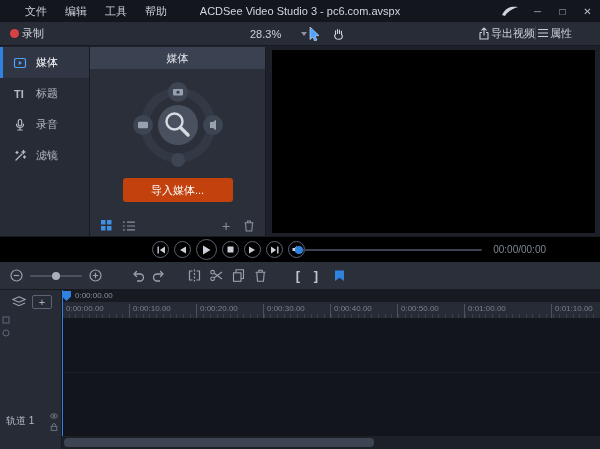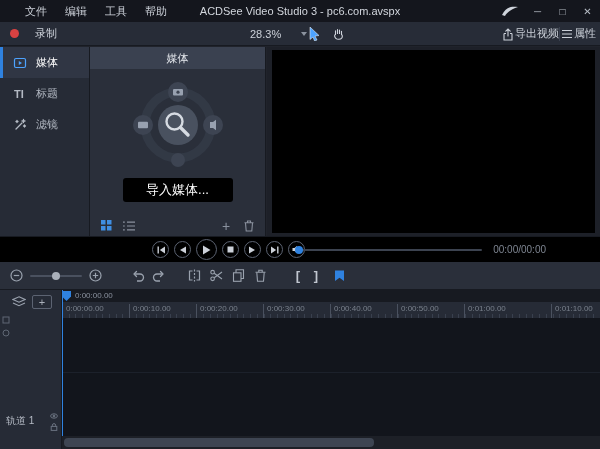--- a/index.html
+++ b/index.html
@@ -16,46 +16,46 @@
   .menu-item{padding:0 9px;line-height:22px;color:#c9ced6;font-size:11px}
   .app-title{position:absolute;left:0;right:0;text-align:center;color:#d2d6dd;font-size:11px;pointer-events:none}
   .win-controls{margin-left:auto;display:flex;align-items:center;height:100%;z-index:2}
   .logo-swoosh{width:30px;display:flex;justify-content:center}
   .win-btn{width:25px;height:100%;display:flex;align-items:center;justify-content:center;
            color:#b7bdc6;font-size:10px}
 
   
   .toolbar{position:absolute;top:22px;left:0;right:0;height:24px;background:#272c37;
            border-bottom:1px solid #171a21;display:flex;align-items:center}
-  .record{display:flex;align-items:center;gap:16px;padding-left:10px;width:90px}
+  .record{display:flex;align-items:center;gap:3px;padding-left:10px;width:90px}
   .record-dot{width:9px;height:9px;border-radius:50%;background:#d94242}
   .zoom-select{position:absolute;left:250px;display:flex;align-items:center;gap:20px;color:#ccd1d9}
   .caret-down{width:0;height:0;border-left:3px solid transparent;border-right:3px solid transparent;border-top:4px solid #8b929e}
   .tool-ico{position:absolute;top:50%;transform:translateY(-50%);display:flex;align-items:center;justify-content:center}
-  .right-tools{margin-left:auto;display:flex;align-items:flex-end;padding-right:4px}
+  .right-tools{margin-left:auto;display:flex;align-items:flex-start;padding-right:28px}
   .vdiv{width:1px;height:14px;background:#3a4150}
   .tool-label{color:#ccd1d9}
 
   
   .sidebar{position:absolute;top:47px;left:0;width:90px;height:189px;background:#262b36;
            border-right:1px solid #171a21}
   .side-item{height:31px;display:flex;align-items:center;gap:9px;padding-left:13px;color:#b4bac4;position:relative}
   .side-item.selected{background:#303644;color:#fff}
   .side-item.selected::before{content:"";position:absolute;left:0;top:0;bottom:0;width:3px;background:#2f82e0}
   .side-ico{width:14px;height:14px;flex:0 0 14px;color:inherit}
   .side-item.selected .side-ico{color:#4da3ff}
 
   
   .media-panel{position:absolute;top:47px;left:90px;width:176px;height:189px;background:#2a2f3a;
                border-right:1px solid #171a21}
   .media-header{height:22px;background:#3a4150;display:flex;align-items:center;justify-content:center;
                 color:#e4e7ec;font-size:11px}
   .compass{position:absolute;left:50%;top:30px;transform:translateX(-50%)}
   .import-btn{position:absolute;left:50%;transform:translateX(-50%);top:131px;width:110px;height:24px;
-              background:#000000;border:none;border-radius:3px;color:#fff;font-size:13px;
+              background:#c2410c;border:none;border-radius:3px;color:#fff;font-size:11px;
               font-family:inherit;cursor:pointer}
   .media-footer{position:absolute;bottom:0;left:0;right:0;height:21px;display:flex;align-items:center;
                 padding:0 9px;gap:9px;background:#2a2f3a}
   .mf-spacer{margin-left:auto}
   .mf-ico{display:flex;align-items:center;justify-content:center;width:14px;height:14px;color:#8a919e}
 
   
   .preview-area{position:absolute;top:47px;left:267px;right:0;height:189px;background:#1d2028}
   .preview-screen{position:absolute;top:3px;left:5px;right:5px;bottom:3px;background:#000}
 
@@ -180,20 +180,29 @@
       </span>
       <span>媒体</span>
     </div>
     <div class="side-item">
       <span class="side-ico">
         <svg width="14" height="14" viewBox="0 0 14 14">
           <text x="1" y="11" font-size="11" font-weight="bold" fill="currentColor" font-family="inherit">TI</text>
         </svg>
       </span>
       <span>标题</span>
+    </div>
+    <div class="side-item">
+      <span class="side-ico">
+        <svg width="14" height="14" viewBox="0 0 14 14" fill="none" stroke="currentColor" stroke-width="1.2" stroke-linecap="round">
+          <rect x="5.3" y="1.5" width="3.4" height="6.5" rx="1.7"></rect>
+          <path d="M3.5 6 a3.5 3.5 0 0 0 7 0 M7 9.8 V12 M4.8 12 H9.2"></path>
+        </svg>
+      </span>
+      <span>录音</span>
     </div>
     <div class="side-item">
       <span class="side-ico">
         <svg width="14" height="14" viewBox="0 0 14 14" fill="none" stroke="currentColor" stroke-width="1.3" stroke-linecap="round">
           <path d="M3 11 L9 5"></path>
           <path d="M10.5 1.5 V4.5 M9 3 H12 M11.5 7 V9 M10.5 8 H12.5 M4 2.5 V4.5 M3 3.5 H5"></path>
         </svg>
       </span>
       <span>滤镜</span>
     </div>

